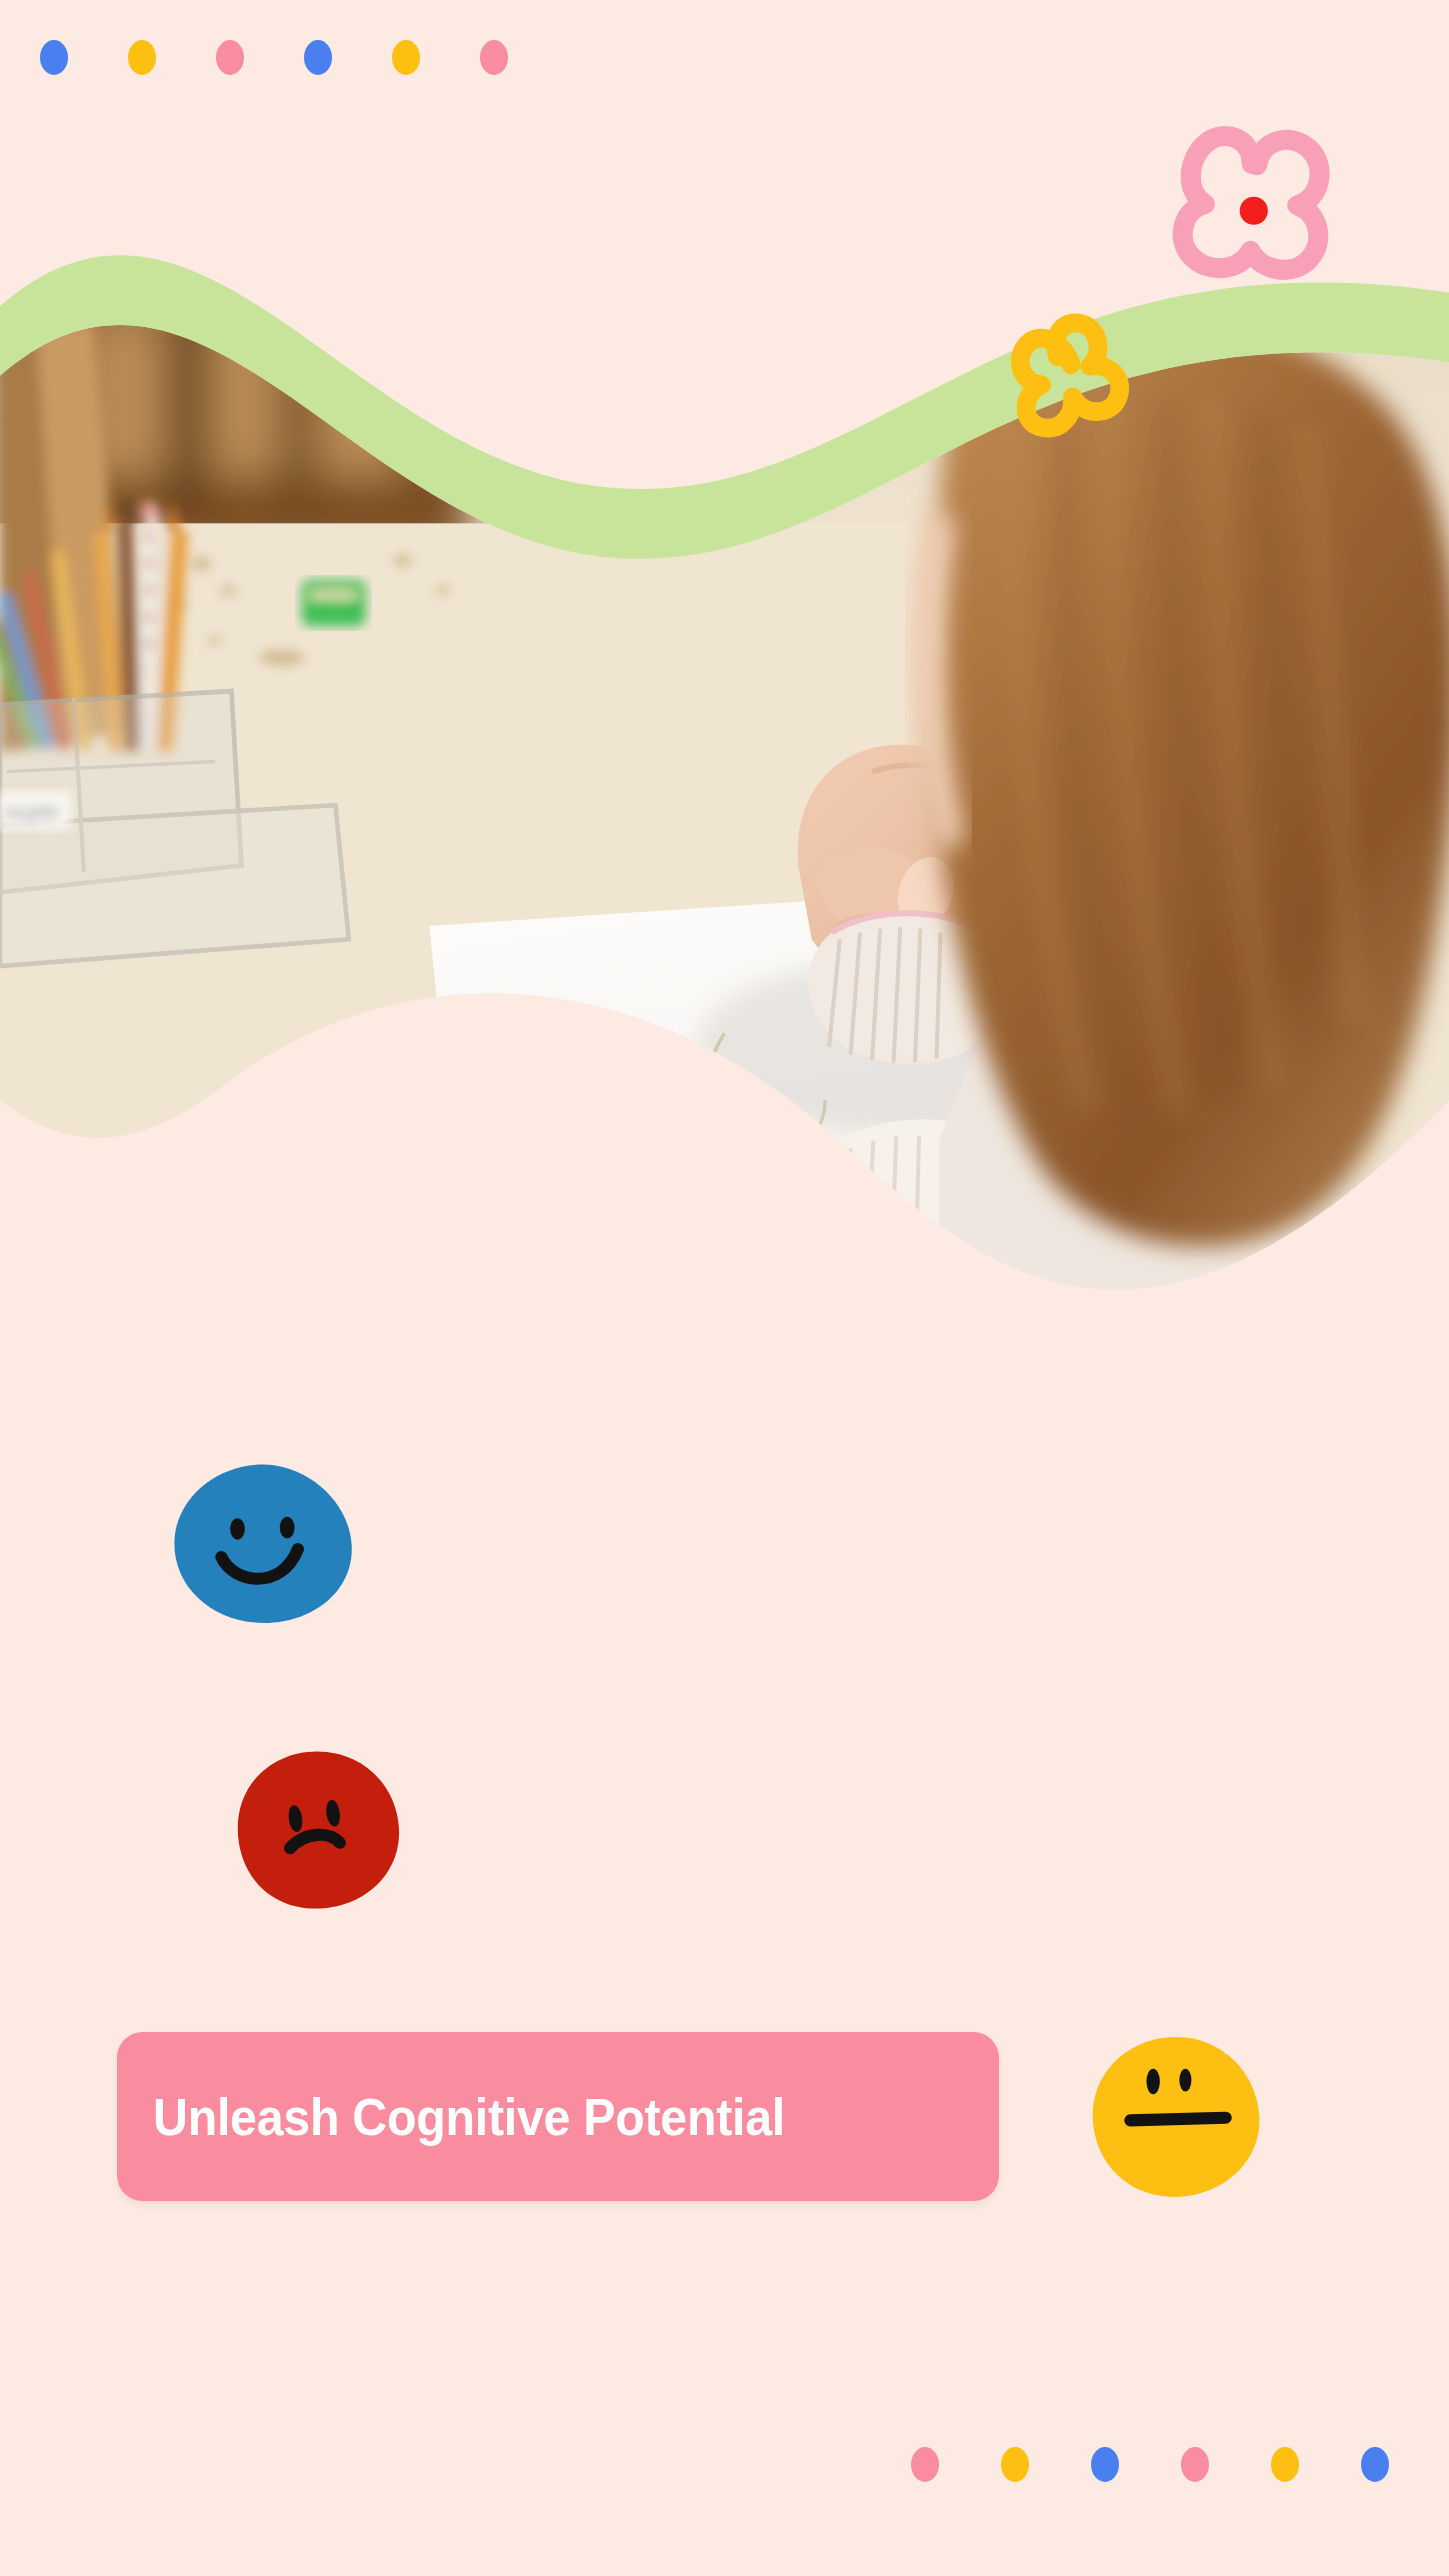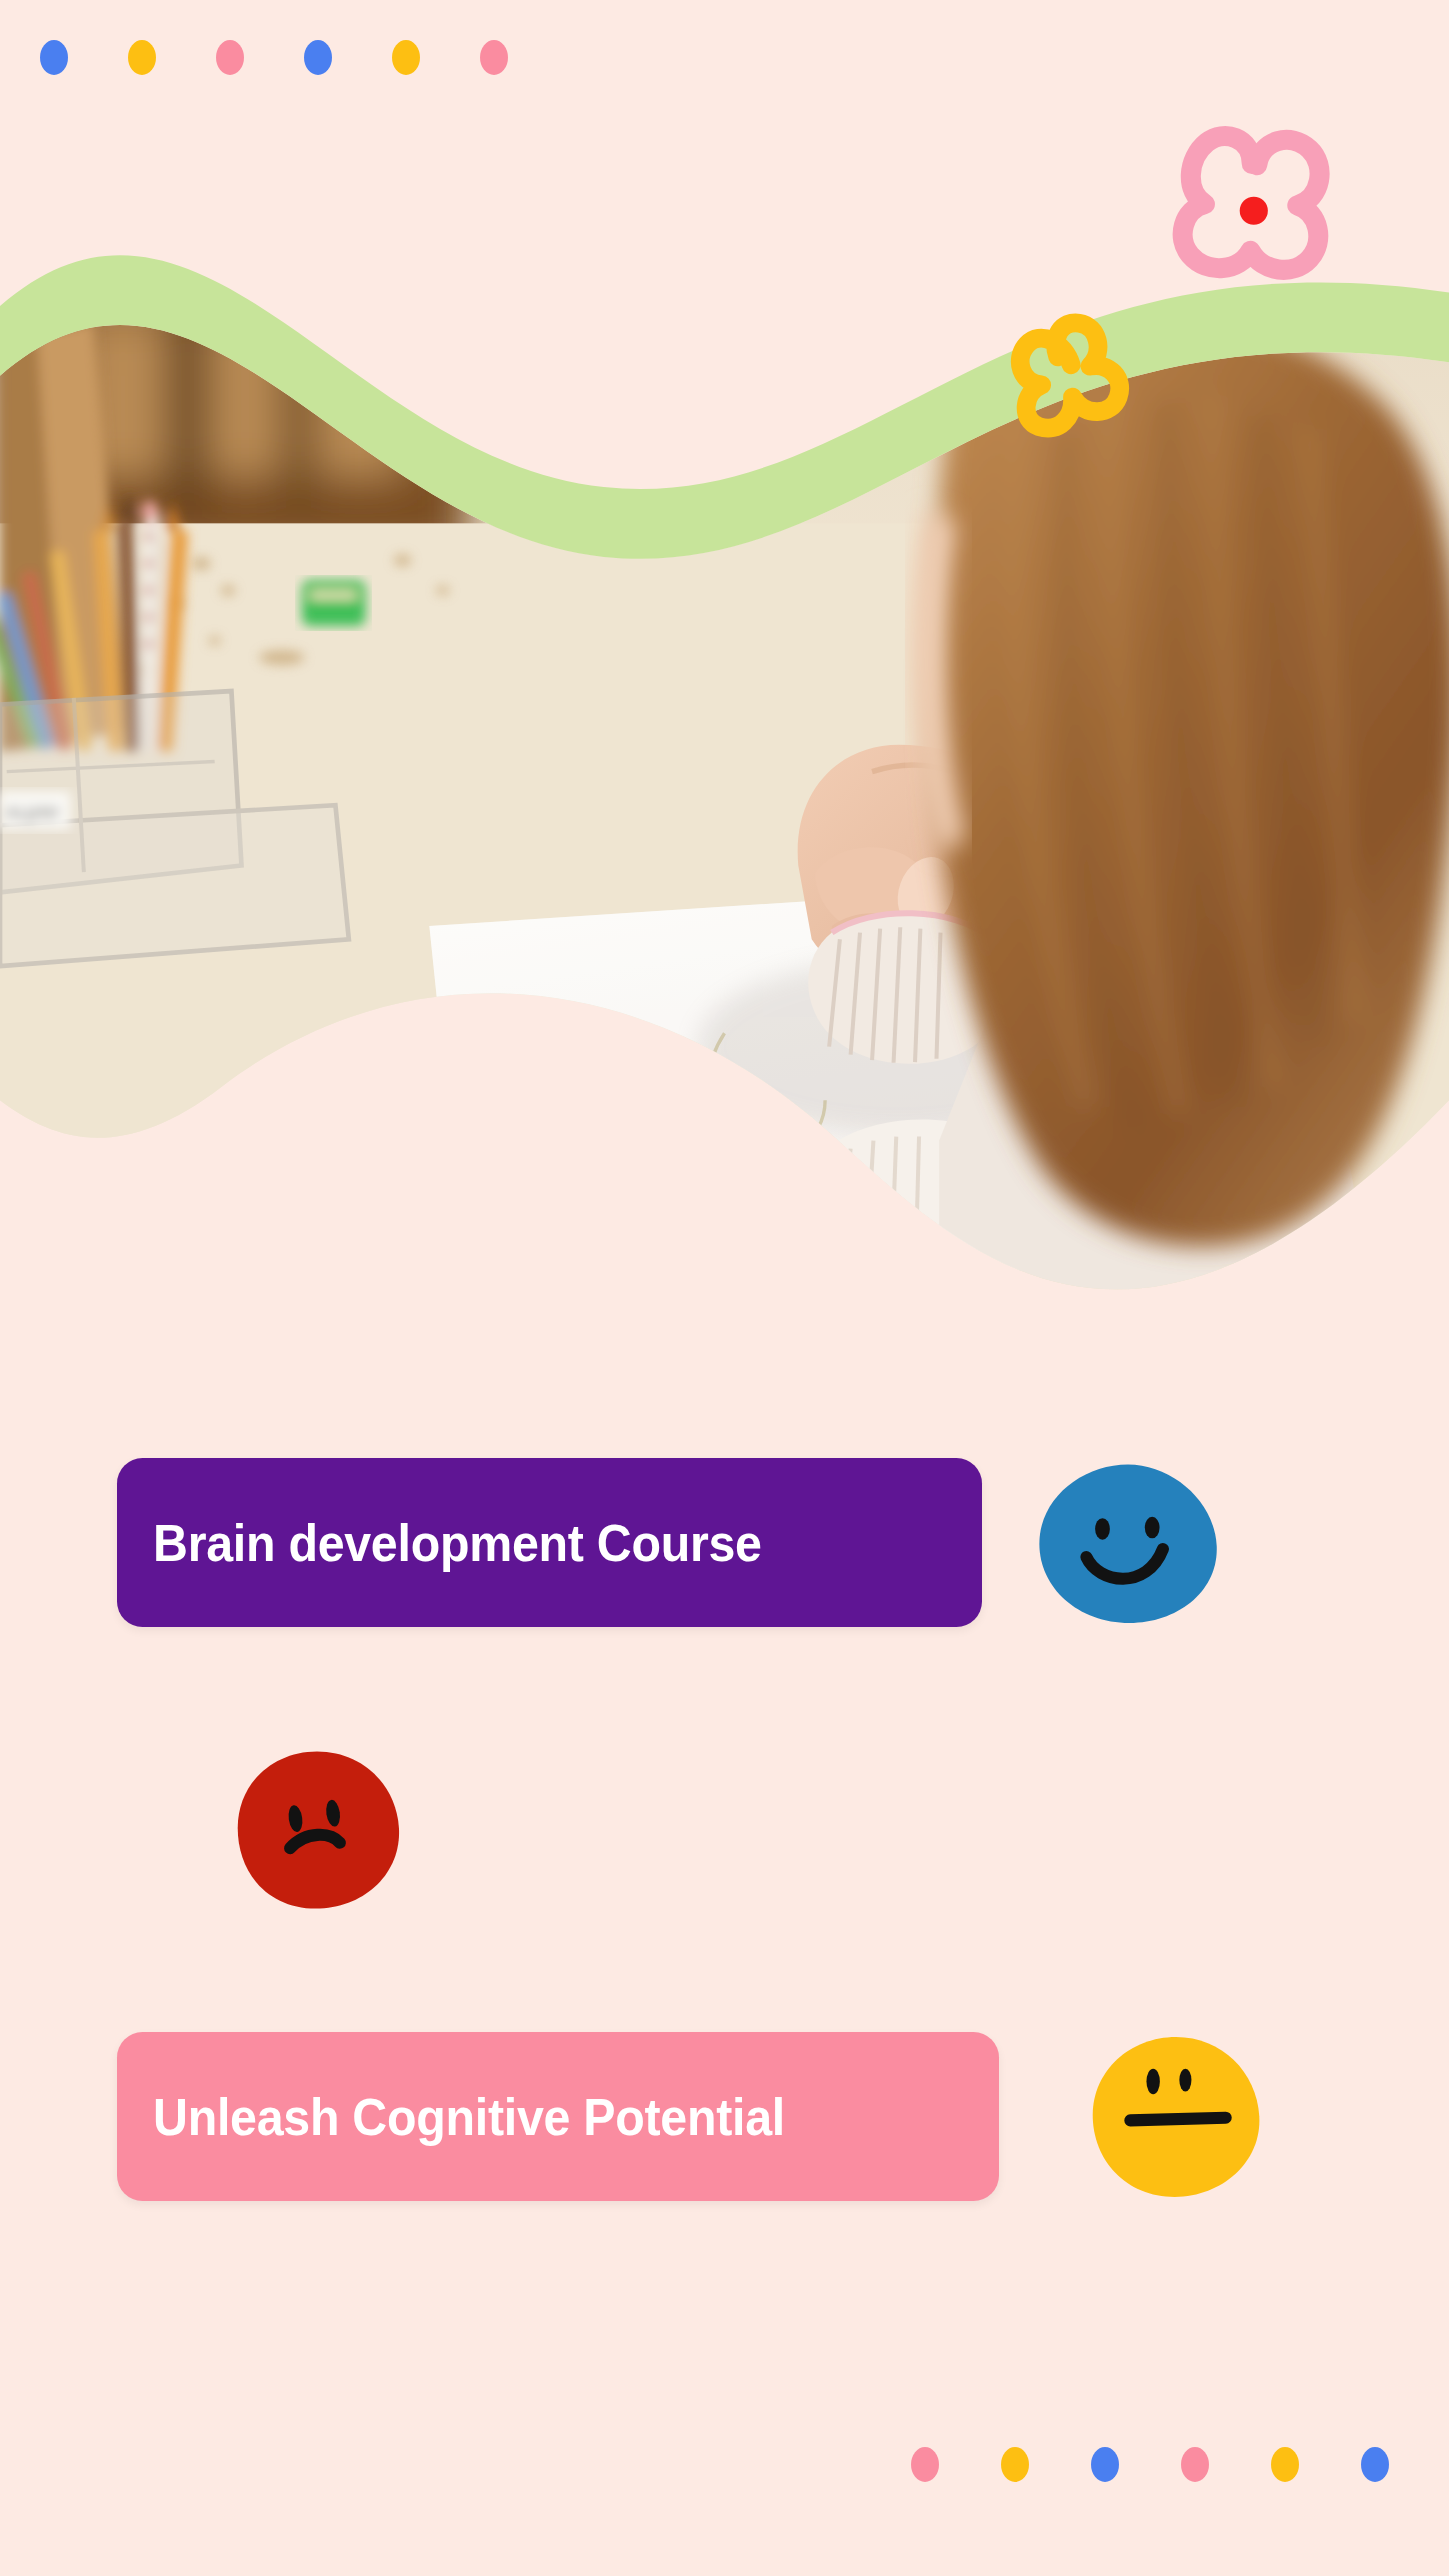--- a/index.html
+++ b/index.html
@@ -378,23 +378,20 @@
                C 186,124 162,100 134,106
                C 156,84 146,46 118,42
                C 92,38 76,62 86,92"></path>
     </g>
   </svg>
 </div>
 
 <div class="banner-list">
 
   <div class="banner-row row-1">
-    <div class="banner">
-      <span class="banner-label">Brain development Course</span>
-    </div>
     <div class="face">
       <svg width="188" height="168" viewBox="0 0 280 250" xmlns="http://www.w3.org/2000/svg">
         <path d="M140,8
                  C 205,8 268,62 272,128
                  C 276,196 214,244 142,244
                  C 66,244 8,192 8,126
                  C 8,58 72,8 140,8 Z" fill="#2581BC"></path>
         <ellipse cx="102" cy="104" rx="11" ry="16" fill="#121212"></ellipse>
         <ellipse cx="176" cy="102" rx="11" ry="16" fill="#121212"></ellipse>
         <path d="M78,146 C 96,186 168,196 192,134" stroke="#121212" stroke-width="18" fill="none" stroke-linecap="round"></path>

